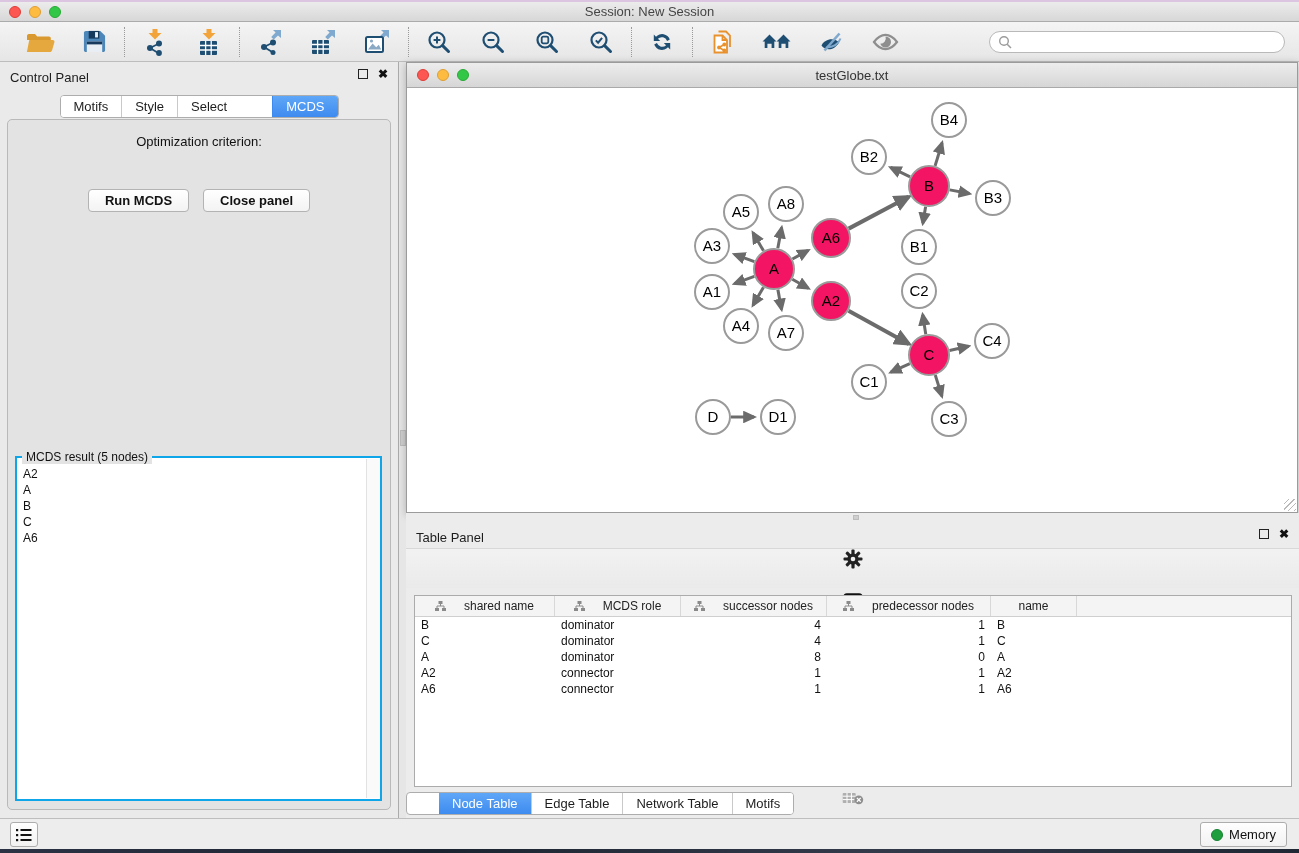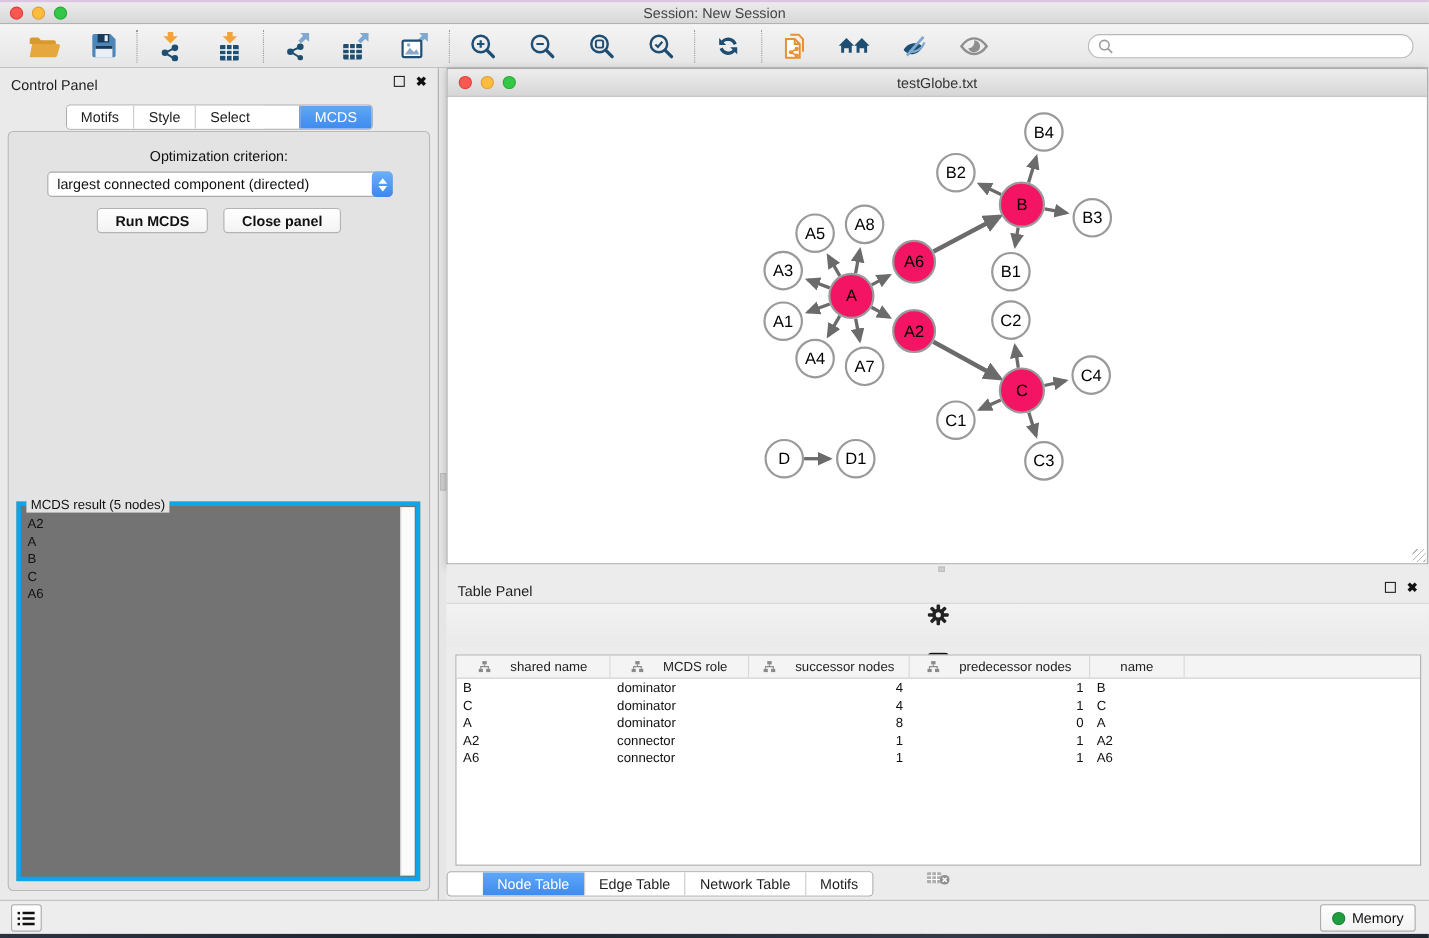--- a/index.html
+++ b/index.html
@@ -47,21 +47,21 @@
   .dropdown { position:absolute; top:36px; left:35px; width:314px; height:23px; background:#fff;
     border:1px solid #ABABAB; border-radius:4px; display:flex; align-items:center; }
   .dropdown .dd-text { flex:1; font-size:13px; padding:0 8px; color:#111; white-space:nowrap; overflow:hidden; }
   .dd-stepper { width:19px; height:23px; margin-right:-1px; border-radius:4px; background:linear-gradient(#6CB0F9,#3D87EE);
     display:flex; flex-direction:column; align-items:center; justify-content:center; gap:2px; }
   .dd-up { width:0; height:0; border-left:4px solid transparent; border-right:4px solid transparent; border-bottom:5px solid #fff; }
   .dd-down { width:0; height:0; border-left:4px solid transparent; border-right:4px solid transparent; border-top:5px solid #fff; }
   .cp-buttons { position:absolute; top:69px; left:0; right:0; display:flex; justify-content:center; gap:14px; }
   .btn { background:linear-gradient(#FFFFFF,#F3F3F3); border:1px solid #B3B3B3; border-radius:4px;
     font-size:13px; color:#111; padding:3px 16px; font-family:"Liberation Sans",sans-serif; cursor:default;font-weight:bold; }
-  .fieldset { position:absolute; left:7px; right:8px; top:336px; height:345px; border:4px solid #0ea5e9; background:#737373; }
+  .fieldset { position:absolute; left:7px; right:8px; top:336px; height:345px; border:2px solid #0ea5e9; background:#ffffff; }
   .fieldset .legend { position:absolute; top:-8px; left:5px; background:#E3E3E3; padding:0 4px; font-size:12px; color:#111; }
   .result-list { position:absolute; left:4px; top:8px; right:16px; bottom:4px; overflow:hidden; }
   .result-item { font-size:12px; color:#111; line-height:16px; padding-left:2px; }
   .vtrack { position:absolute; top:1px; bottom:1px; right:1px; width:13px; background:#FAFAFA; border-left:1px solid #E2E2E2; }
 
   
   .vsplit { position:absolute; left:398px; top:62px; width:8px; height:756px; background:#E6E6E6; border-left:1px solid #ABABAB; }
   .vgrip { position:absolute; left:1px; top:368px; width:6px; height:16px; background:#CFCFCF; border:1px solid #BDBDBD; }
   .hsplit { position:absolute; left:406px; top:513px; width:893px; height:9px; background:#ECECEC; }
   .hgrip { position:absolute; left:50%; top:2px; width:6px; height:5px; background:#CFCFCF; border:1px solid #BDBDBD; }
@@ -290,27 +290,20 @@
     <div class="cp-tabs">
         <span class="seg" id="cp-tabs">
           <span class="tab">Motifs</span>
           <span class="tab">Style</span>
           <span class="tab">Select</span>
           <span class="tab active">MCDS</span>
         </span>
       </div>
     <div class="cp-frame">
       <div class="opt-label">Optimization criterion:</div>
-      <div class="dropdown">
-        <span class="dd-text">largest connected component (directed)</span>
-        <span class="dd-stepper">
-            <span class="dd-up"></span>
-            <span class="dd-down"></span>
-          </span>
-      </div>
       <div class="cp-buttons">
         <button class="btn">Run MCDS</button>
         <button class="btn">Close panel</button>
       </div>
       <div class="fieldset">
         <span class="legend">MCDS result (5 nodes)</span>
         <div class="result-list" id="result-list">
             <div class="result-item">A2</div>
             <div class="result-item">A</div>
             <div class="result-item">B</div>

